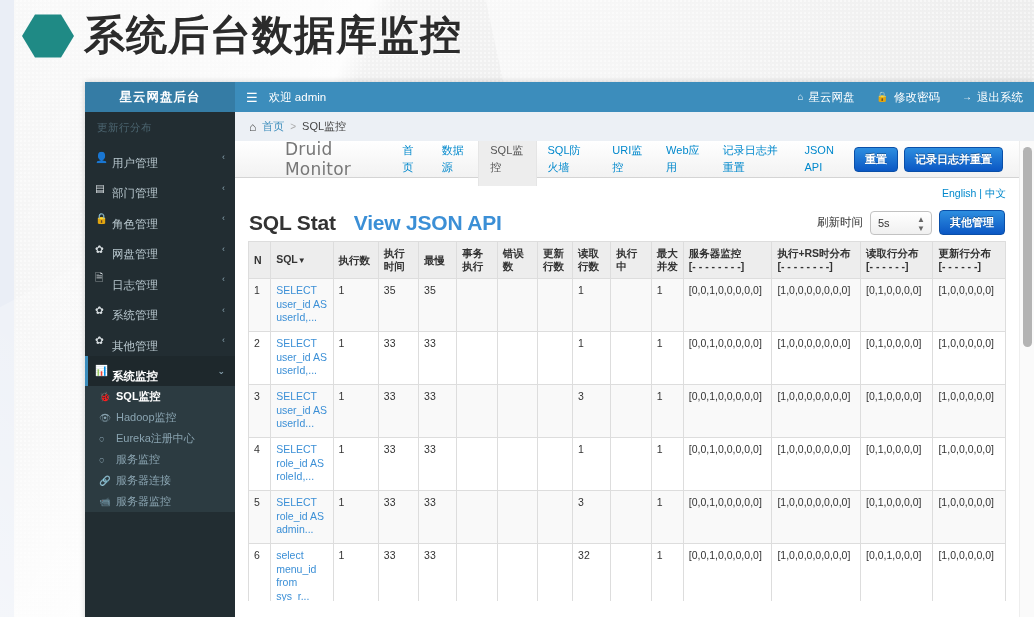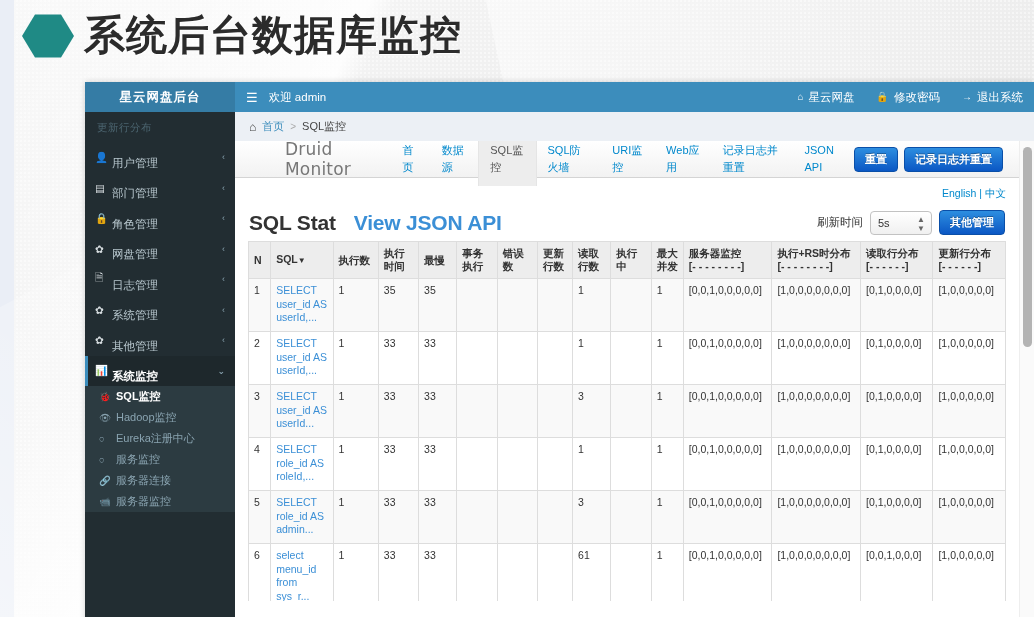--- a/index.html
+++ b/index.html
@@ -483,21 +483,21 @@
                 </tr>
                 <tr>
                   <td>6</td>
                   <td class="sqlcell"><a href="#">select menu_id from sys_r...</a></td>
                   <td>1</td>
                   <td>33</td>
                   <td>33</td>
                   <td></td>
                   <td></td>
                   <td></td>
-                  <td>61</td>
+                  <td>32</td>
                   <td></td>
                   <td>1</td>
                   <td>[0,0,1,0,0,0,0,0]</td>
                   <td>[1,0,0,0,0,0,0,0]</td>
                   <td>[0,0,1,0,0,0]</td>
                   <td>[1,0,0,0,0,0]</td>
                 </tr>
               </tbody>
           </table>
         </div>

